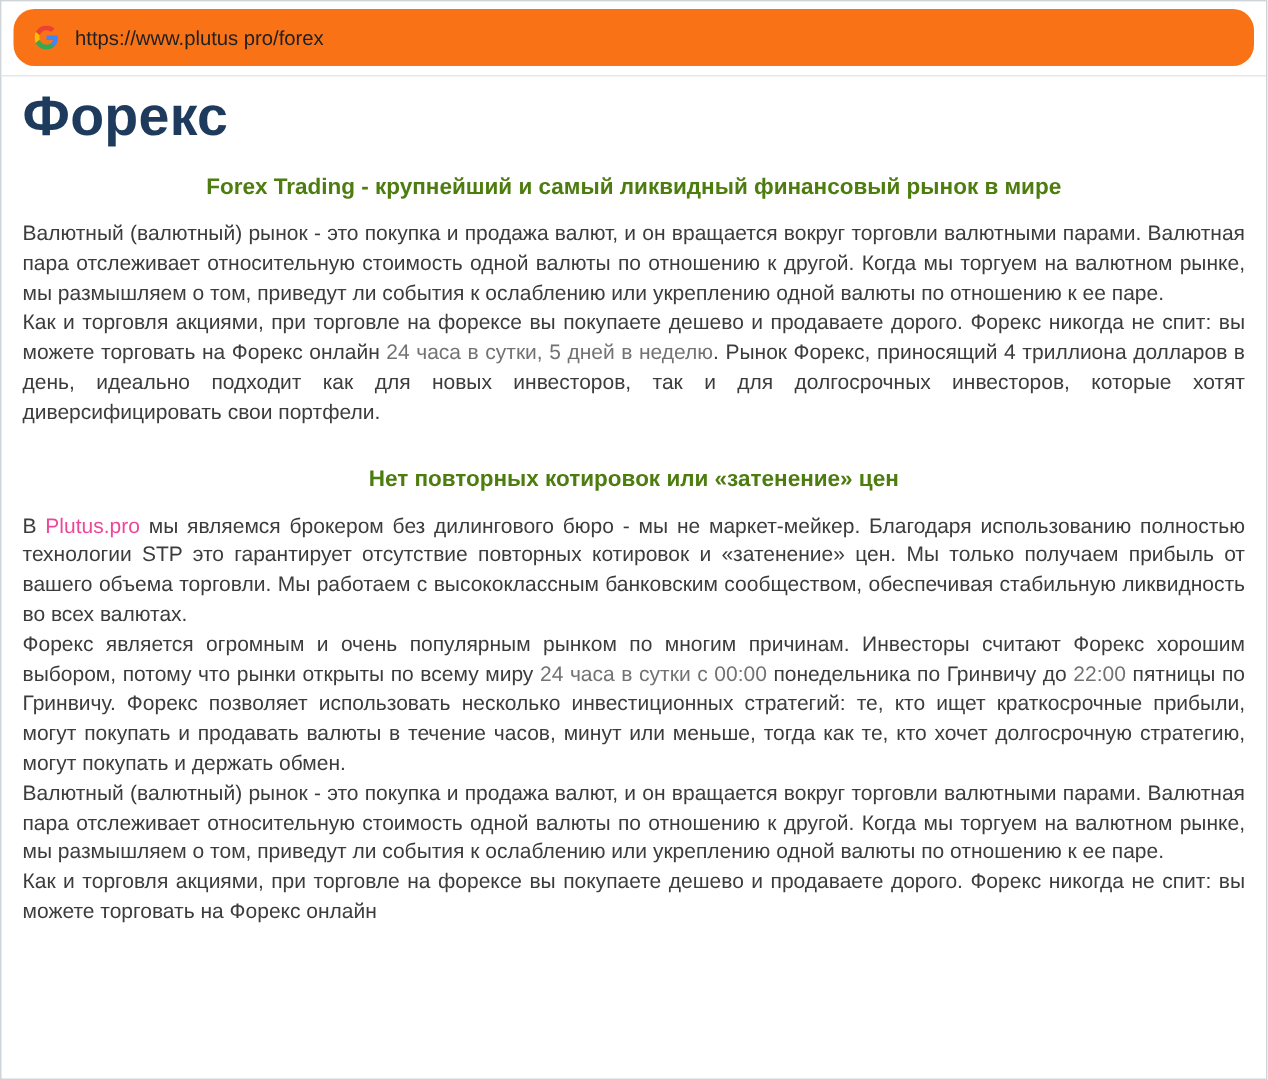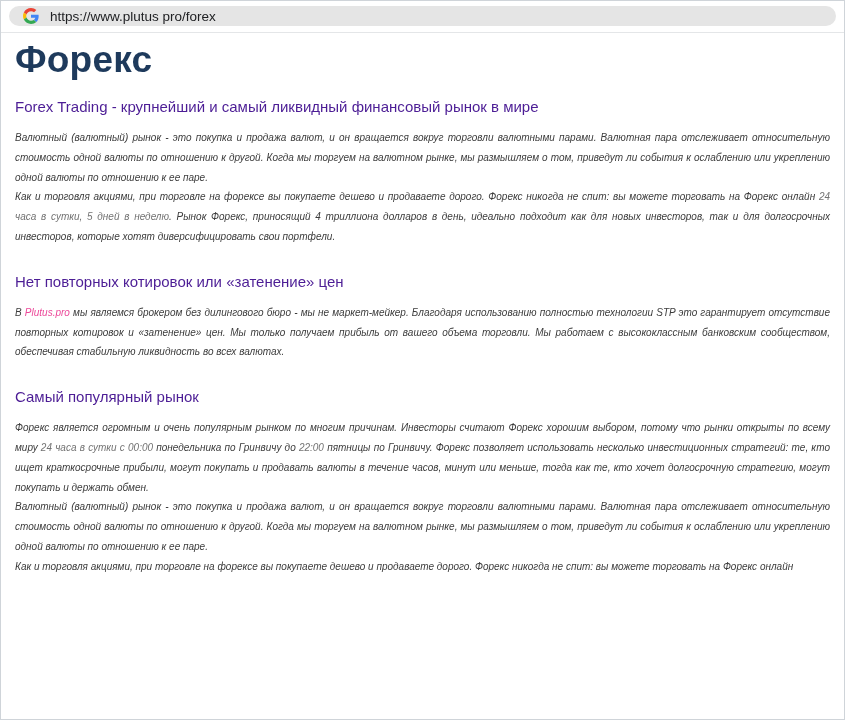--- a/index.html
+++ b/index.html
@@ -11,23 +11,23 @@
     border: 1px solid #cfd4d9;
     overflow: hidden;
     font-family: "Liberation Sans", sans-serif;
   }
   .topbar {
     padding: 5px 8px 6px 8px;
     background: #ffffff;
     border-bottom: 1px solid #e4e6e8;
   }
   .urlbar {
-    background: #e5e5e5;
+    background: #f97316;
     border-radius: 14px;
-    height: 20px;
+    height: 38px;
     display: flex;
     align-items: center;
     gap: 11px;
     padding: 0 14px;
     cursor: text;
   }
   .g-icon { display: flex; align-items: center; }
   .g-icon svg { width: 16px; height: 16px; display: block; }
   .url-text {
     font-size: 13.5px;
@@ -39,32 +39,32 @@
     font-size: 37px;
     line-height: 33px;
     font-weight: bold;
     color: #1e3a5c;
     margin: 8px 0 22px 0;
     letter-spacing: 0.2px;
   }
   .section h2 {
     font-size: 15px;
     line-height: 18px;
-    font-weight: normal;
-    color: #4c1d95;
+    font-weight: bold;
+    color: #4d7c0f;
     margin: 26px 0 12px 0;
+    text-align: center;
   }
   .section:first-child h2 { margin-top: 0; }
   p.para {
     margin: 0;
-    font-size: 10px;
+    font-size: 14px;
     line-height: 19.8px;
     color: #3c3c3c;
     text-align: justify;
-    font-style: italic;
   }
   .seg-num  { color: #737373; }
   .seg-link { color: #ec4899; cursor: pointer; }
 </style>
 </head>
 <body>
 
 <div class="window">
   <div class="topbar">
     <div class="urlbar">
@@ -86,21 +86,20 @@
         <section class="section">
           <h2>Forex Trading - крупнейший и самый ликвидный финансовый рынок в мире</h2>
           <p class="para"><span>Валютный (валютный) рынок - это покупка и продажа валют, и он вращается вокруг торговли валютными парами. Валютная пара отслеживает относительную стоимость одной валюты по отношению к другой. Когда мы торгуем на валютном рынке, мы размышляем о том, приведут ли события к ослаблению или укреплению одной валюты по отношению к ее паре.</span></p>
           <p class="para"><span>Как и торговля акциями, при торговле на форексе вы покупаете дешево и продаваете дорого. Форекс никогда не спит: вы можете торговать на Форекс онлайн </span><span class="seg-num">24 часа в сутки, 5 дней в неделю</span><span>. Рынок Форекс, приносящий 4 триллиона долларов в день, идеально подходит как для новых инвесторов, так и для долгосрочных инвесторов, которые хотят диверсифицировать свои портфели.</span></p>
         </section>
         <section class="section">
           <h2>Нет повторных котировок или «затенение» цен</h2>
           <p class="para"><span>В </span><span class="seg-link">Plutus.pro</span><span> мы являемся брокером без дилингового бюро - мы не маркет-мейкер. Благодаря использованию полностью технологии STP это гарантирует отсутствие повторных котировок и «затенение» цен. Мы только получаем прибыль от вашего объема торговли. Мы работаем с высококлассным банковским сообществом, обеспечивая стабильную ликвидность во всех валютах.</span></p>
         </section>
         <section class="section">
-          <h2>Самый популярный рынок</h2>
           <p class="para"><span>Форекс является огромным и очень популярным рынком по многим причинам. Инвесторы считают Форекс хорошим выбором, потому что рынки открыты по всему миру </span><span class="seg-num">24 часа в сутки с 00:00</span><span> понедельника по Гринвичу до </span><span class="seg-num">22:00</span><span> пятницы по Гринвичу. Форекс позволяет использовать несколько инвестиционных стратегий: те, кто ищет краткосрочные прибыли, могут покупать и продавать валюты в течение часов, минут или меньше, тогда как те, кто хочет долгосрочную стратегию, могут покупать и держать обмен.</span></p>
         </section>
         <section class="section">
           <p class="para"><span>Валютный (валютный) рынок - это покупка и продажа валют, и он вращается вокруг торговли валютными парами. Валютная пара отслеживает относительную стоимость одной валюты по отношению к другой. Когда мы торгуем на валютном рынке, мы размышляем о том, приведут ли события к ослаблению или укреплению одной валюты по отношению к ее паре.</span></p>
           <p class="para"><span>Как и торговля акциями, при торговле на форексе вы покупаете дешево и продаваете дорого. Форекс никогда не спит: вы можете торговать на Форекс онлайн </span></p>
         </section>
       </div>
   </div>
 </div>
 

